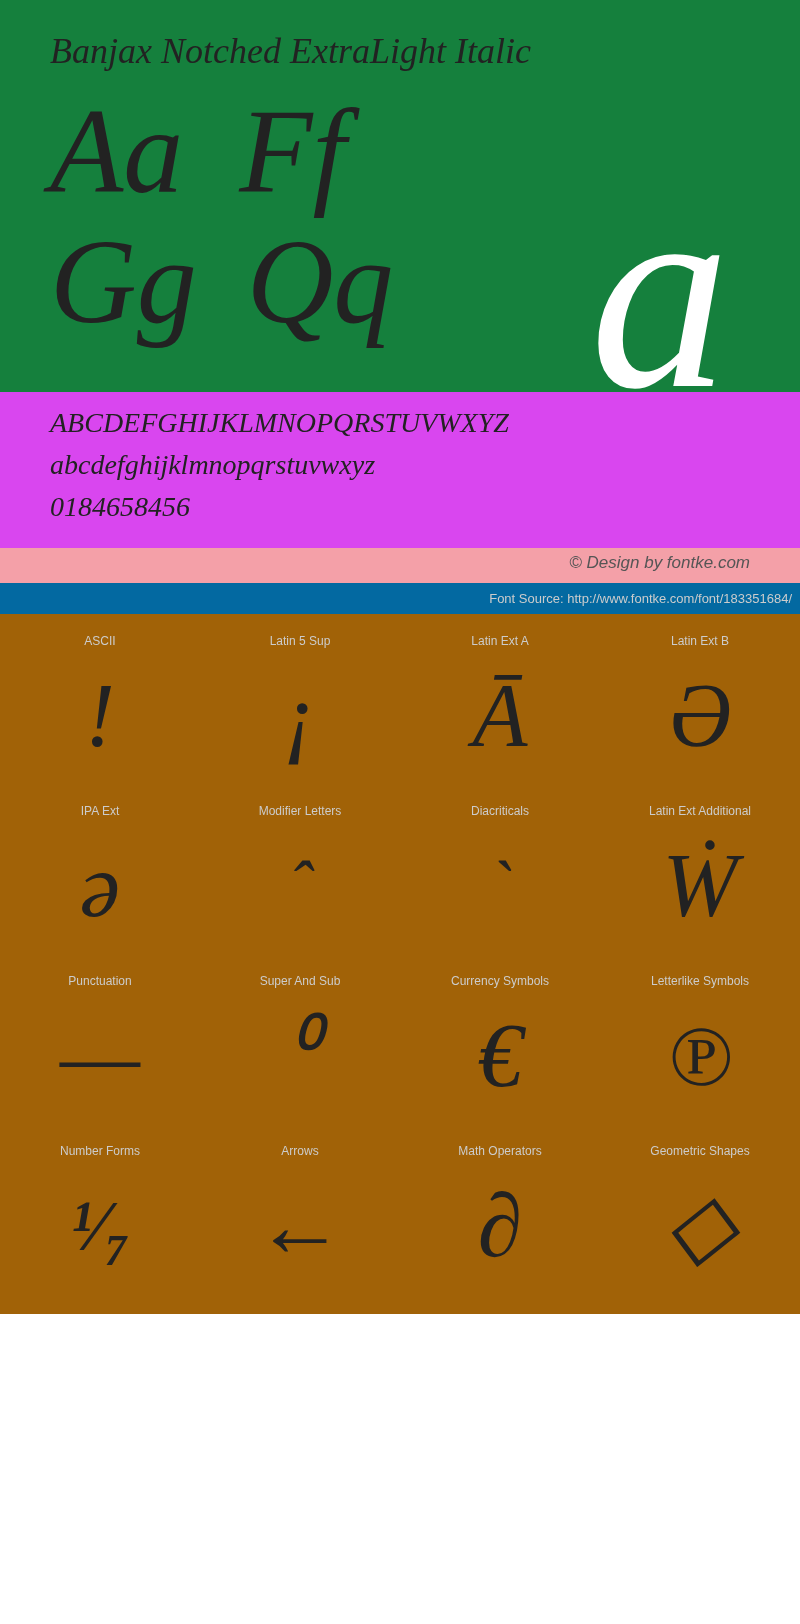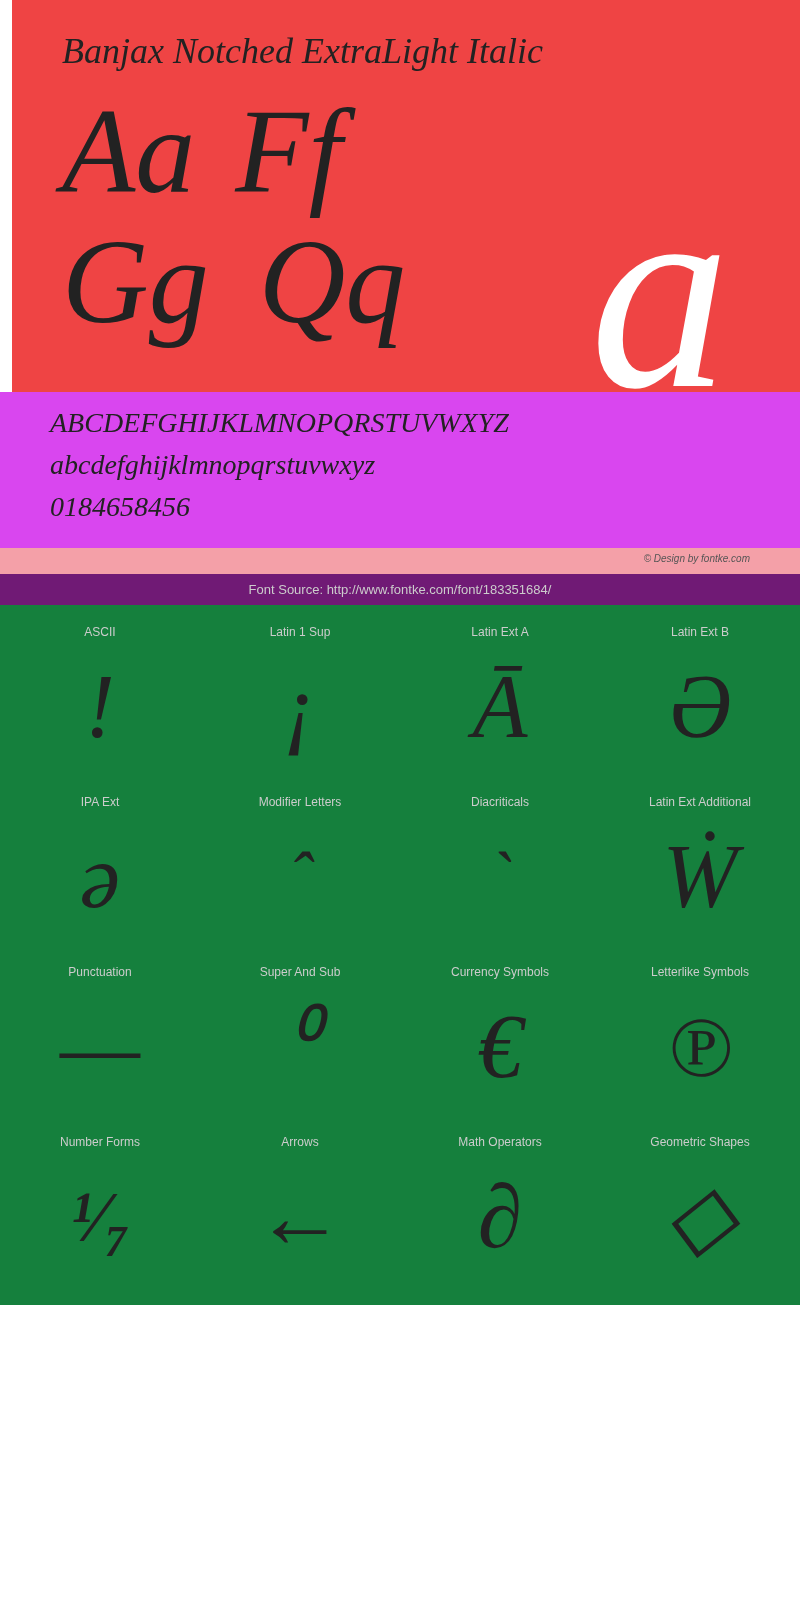--- a/index.html
+++ b/index.html
@@ -1,23 +1,22 @@
 <!DOCTYPE html>
 <html><head>
   <meta charset="utf-8">
   <style>
     * { margin: 0; padding: 0; box-sizing: border-box; }
     body { width: 800px; font-family: sans-serif; background: #fff; }
 
     
     .top-section {
-      background-color: #ef4444;
+      background-color: #15803d;
       padding: 30px 50px 20px 50px;
       position: relative;
-      margin-left: 12px;
     }
     .font-title {
       font-size: 36px;
       font-weight: 200;
       font-style: italic;
       color: #222;
       margin-bottom: 20px;
       font-family: Georgia, serif;
     }
     .letter-pair {
@@ -50,35 +49,35 @@
       font-weight: 200;
       font-style: italic;
       color: #222;
       font-family: Georgia, serif;
       line-height: 1.5;
     }
     .copyright {
       background-color: #f4a0a8;
       text-align: right;
       padding: 5px 50px 10px 50px;
-      font-size: 10px;
+      font-size: 17px;
       color: #555;
       font-style: italic;
     }
     .font-source {
-      background-color: #701a75;
+      background-color: #0369a1;
       color: #ccc;
-      text-align: center;
+      text-align: right;
       padding: 8px;
       font-size: 13px;
     }
 
     
     .bottom-section {
-      background-color: #15803d;
+      background-color: #a16207;
       padding: 10px 0;
     }
     .glyph-grid {
       display: grid;
       grid-template-columns: repeat(4, 1fr);
       width: 100%;
     }
     .glyph-cell {
       display: flex;
       flex-direction: column;
@@ -106,21 +105,21 @@
       align-items: center;
       justify-content: center;
     }
   </style>
 </head>
 <body>
 
 <div class="top-section">
   <div class="font-title">Banjax Notched ExtraLight Italic</div>
   <div style="position:relative; height: 280px;">
-    <div style="display:flex; align-items:center; position:absolute; left:0; top:0;">
+    <div style="display:flex; align-items:center; position:absolute; left:0; top:0;gap:16px;">
       <div class="letter-pair">Aa</div>
       <div class="letter-pair">Ff</div>
     </div>
     <div style="display:flex; align-items:flex-end; position:absolute; left:0; top:130px;">
       <div class="letter-pair">Gg</div>
       <div class="letter-pair" style="margin-left:10px;">Qq</div>
     </div>
     <div class="letter-large">a</div>
   </div>
 </div>
@@ -139,21 +138,21 @@
   <span>Font Source: http://www.fontke.com/font/18335168​4/</span>
 </div>
 
 <div class="bottom-section">
   <div class="glyph-grid" id="glyph-grid">
   <div class="glyph-cell">
         <div class="glyph-label">ASCII</div>
         <div class="glyph-char">!</div>
       </div>
       <div class="glyph-cell">
-        <div class="glyph-label">Latin 1 Sup</div>
+        <div class="glyph-label">Latin 5 Sup</div>
         <div class="glyph-char">¡</div>
       </div>
       <div class="glyph-cell">
         <div class="glyph-label">Latin Ext A</div>
         <div class="glyph-char">Ā</div>
       </div>
       <div class="glyph-cell">
         <div class="glyph-label">Latin Ext B</div>
         <div class="glyph-char">Ə</div>
       </div>

